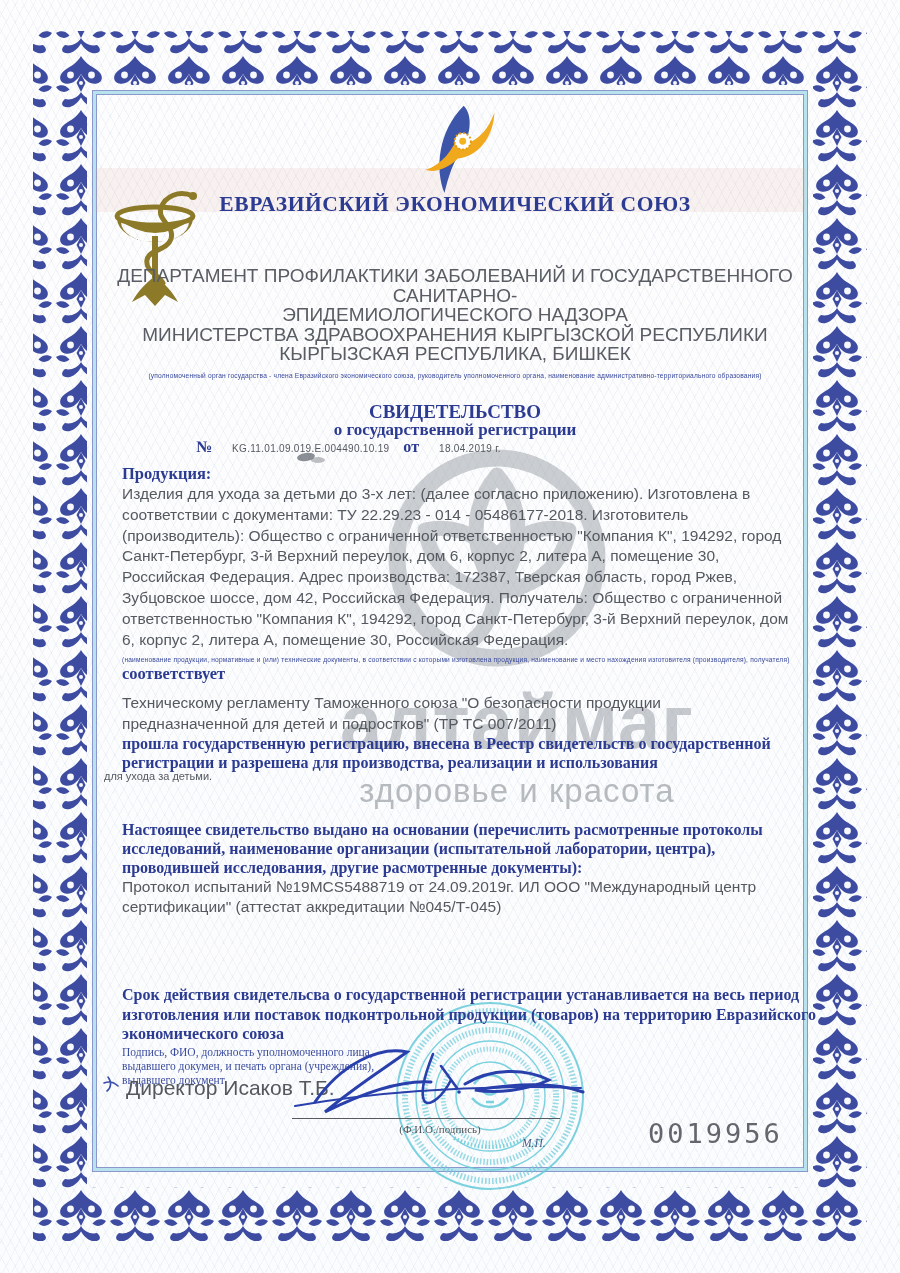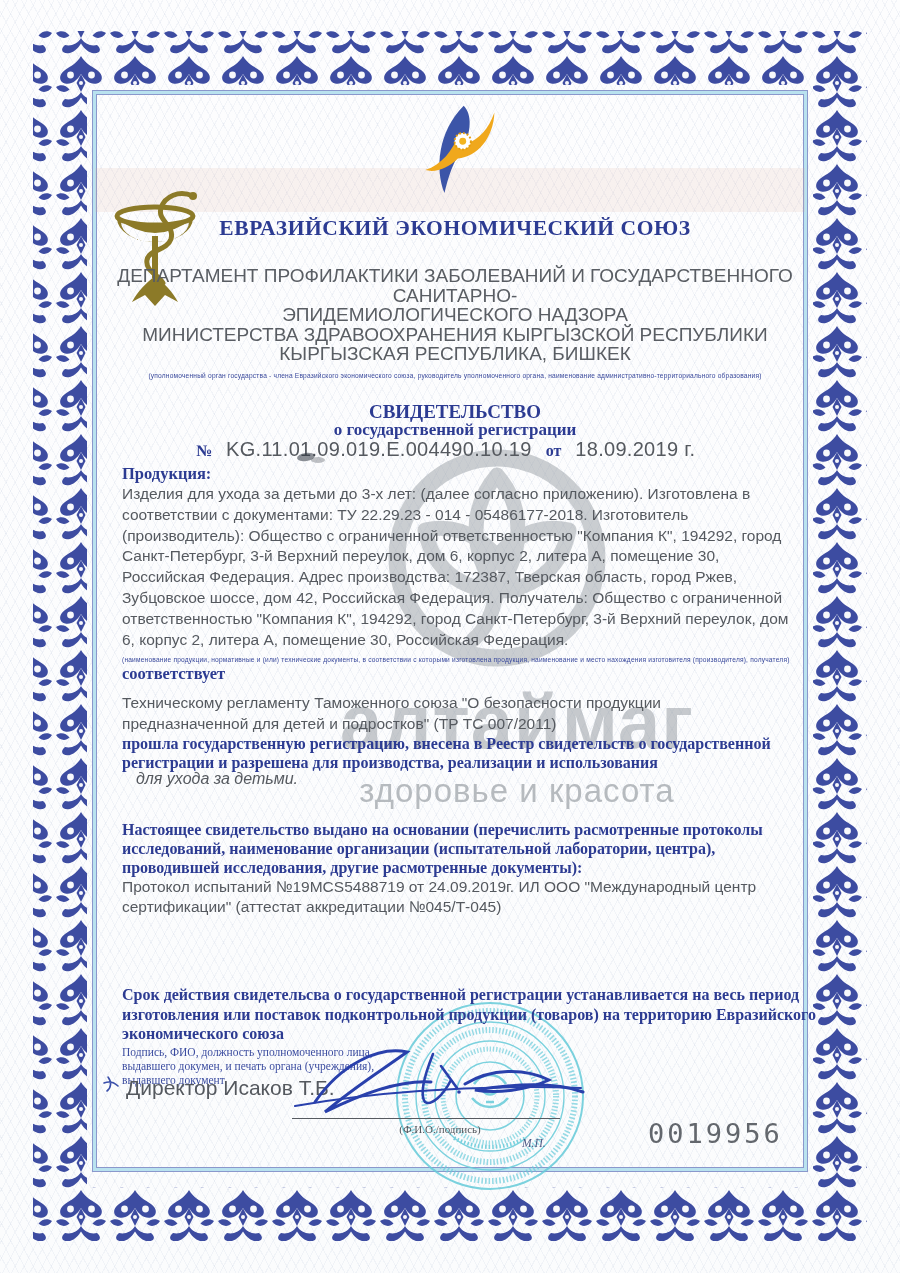--- a/index.html
+++ b/index.html
@@ -9,35 +9,35 @@
       repeating-linear-gradient(62deg, rgba(150,168,200,.10) 0 1px, transparent 1px 8px),
       repeating-linear-gradient(-62deg, rgba(150,168,200,.10) 0 1px, transparent 1px 8px),
       linear-gradient(#fdfdfe,#fbfcfd);}
   .abs{position:absolute;}
   .layer{position:absolute;left:0;top:0;}
   .inner-frame{position:absolute;left:92px;top:90px;width:714px;height:1080px;
     border:1px solid #8a98cc;box-shadow:inset 0 0 0 3px #b9e2ef, inset 0 0 0 4px #8a98cc;z-index:1;}
   .pink-band{position:absolute;left:95px;top:168px;width:710px;height:44px;background:rgba(223,178,162,.16);z-index:1;}
   .serif-blue{font-family:"Liberation Serif",serif;color:#2c3b92;font-weight:bold;}
   .tiny-note{font-size:6.6px;color:#39499c;white-space:nowrap;letter-spacing:.2px;}
-  .union-title{left:100px;top:216px;width:710px;text-align:center;font-size:21.5px;letter-spacing:.6px;z-index:5;}
+  .union-title{left:100px;top:192px;width:710px;text-align:center;font-size:21.5px;letter-spacing:.6px;z-index:5;}
   .dept{left:100px;top:266px;width:710px;text-align:center;font-size:19px;line-height:19.5px;color:#595d63;z-index:5;}
   .auth-note{left:100px;top:372px;width:710px;text-align:center;z-index:5;}
   .t1{left:100px;top:401px;width:710px;text-align:center;font-size:19px;z-index:5;}
   .t2{left:100px;top:420px;width:710px;text-align:center;font-size:17px;z-index:5;}
   .numrow{left:196px;top:438px;z-index:5;display:flex;align-items:baseline;gap:14px;}
   .numrow .lbl{font-family:"Liberation Serif",serif;color:#2c3b92;font-weight:bold;font-size:16px;}
-  .numrow .val{font-size:20px;color:#55595f;letter-spacing:.3px;}
+  .numrow .val{font-size:10px;color:#55595f;letter-spacing:.3px;margin-left:6px;}
   .prod-label{left:122px;top:464px;font-size:16.5px;z-index:5;font-family:Liberation Serif, serif;}
   .prod-text{left:122px;top:484px;width:672px;font-size:15.5px;line-height:20.8px;color:#55595f;z-index:5;}
   .prod-note{left:122px;top:656px;z-index:5;}
   .comp-label{left:122px;top:664px;font-size:16.5px;z-index:5;}
   .comp-text{left:122px;top:681px;width:600px;font-size:15.5px;line-height:20.5px;color:#55595f;z-index:5;margin-top:12px;}
   .reg-bold{left:122px;top:735px;width:692px;font-size:16px;line-height:18.8px;z-index:5;}
-  .reg-plain{left:136px;top:770px;width:600px;font-size:16px;color:#55595f;z-index:5;font-style:italic;}
+  .reg-plain{left:104px;top:770px;width:600px;font-size:11px;color:#55595f;z-index:5;}
   .basis-bold{left:122px;top:820px;width:648px;font-size:16px;line-height:19px;z-index:5;}
   .basis-plain{left:122px;top:877px;width:660px;font-size:15.5px;line-height:19.5px;color:#55595f;z-index:5;}
   .validity{left:122px;top:985px;width:700px;font-size:16px;line-height:19.5px;z-index:5;}
   .sign-note{left:122px;top:1045px;width:275px;font-family:"Liberation Serif",serif;font-size:11.5px;line-height:14px;color:#3c4da0;z-index:5;}
   .director{left:126px;top:1076px;font-size:21px;color:#54585e;z-index:6;}
   .sig-line{left:292px;top:1118px;width:268px;border-top:1.5px solid #565a60;z-index:5;}
   .fio-caption{left:350px;top:1123px;width:180px;text-align:center;font-family:"Liberation Serif",serif;font-size:11px;color:#50545a;z-index:6;}
   .mp{left:522px;top:1137px;font-family:"Liberation Serif",serif;font-size:11.5px;color:#4e5a86;z-index:6;font-style:italic;}
   .serial{left:648px;top:1118px;font-family:"DejaVu Sans Mono",monospace;font-size:27px;letter-spacing:3px;color:#63676d;z-index:6;}
   .wm-brand{left:0px;top:678px;width:1034px;margin-left:0;text-align:center;font-weight:bold;font-size:76px;color:#9aa0a6;opacity:.55;letter-spacing:1px;z-index:2;}
@@ -112,21 +112,21 @@
     <div>КЫРГЫЗСКАЯ РЕСПУБЛИКА, БИШКЕК</div>
   </div>
   <div class="abs tiny-note auth-note">(уполномоченный орган государства - члена Евразийского экономического союза, руководитель уполномоченного органа, наименование административно-территориального образования)</div>
 
   <div class="abs serif-blue t1">СВИДЕТЕЛЬСТВО</div>
   <div class="abs serif-blue t2">о государственной регистрации</div>
   <div class="abs numrow">
     <span class="lbl">№</span>
     <span class="val">KG.11.01.09.019.Е.004490.10.19</span>
     <span class="lbl">от</span>
-    <span class="val">18.09.2019 г.</span>
+    <span class="val">18.04.2019 г.</span>
   </div>
 
   <svg class="abs" style="left:290px;top:450px;z-index:5" width="40" height="16">
     <ellipse cx="16" cy="7" rx="9" ry="4" fill="#2e3440" opacity=".55" transform="rotate(-8 16 7)"></ellipse>
     <ellipse cx="28" cy="10" rx="7" ry="3" fill="#2e3440" opacity=".3"></ellipse>
   </svg>
 
   <div class="abs serif-blue prod-label">Продукция:</div>
   <div class="abs prod-text">Изделия для ухода за детьми до 3-х лет: (далее согласно приложению). Изготовлена в соответствии с документами: ТУ 22.29.23 - 014 - 05486177-2018. Изготовитель (производитель): Общество с ограниченной ответственностью "Компания К", 194292, город Санкт-Петербург, 3-й Верхний переулок, дом 6, корпус 2, литера А, помещение 30, Российская Федерация. Адрес производства: 172387, Тверская область, город Ржев, Зубцовское шоссе, дом 42, Российская Федерация.  Получатель: Общество с ограниченной ответственностью "Компания К", 194292, город Санкт-Петербург, 3-й Верхний переулок, дом 6, корпус 2, литера А, помещение 30, Российская Федерация.</div>
   <div class="abs tiny-note prod-note">(наименование продукции, нормативные и (или) технические документы, в соответствии с которыми изготовлена продукция, наименование и место нахождения изготовителя (производителя), получателя)</div>

